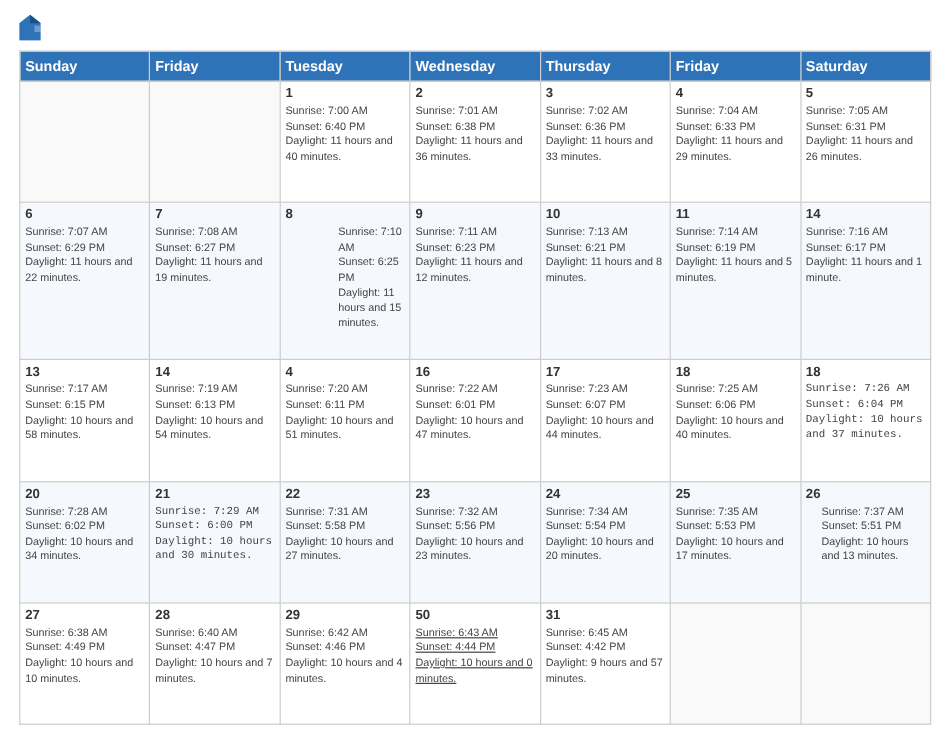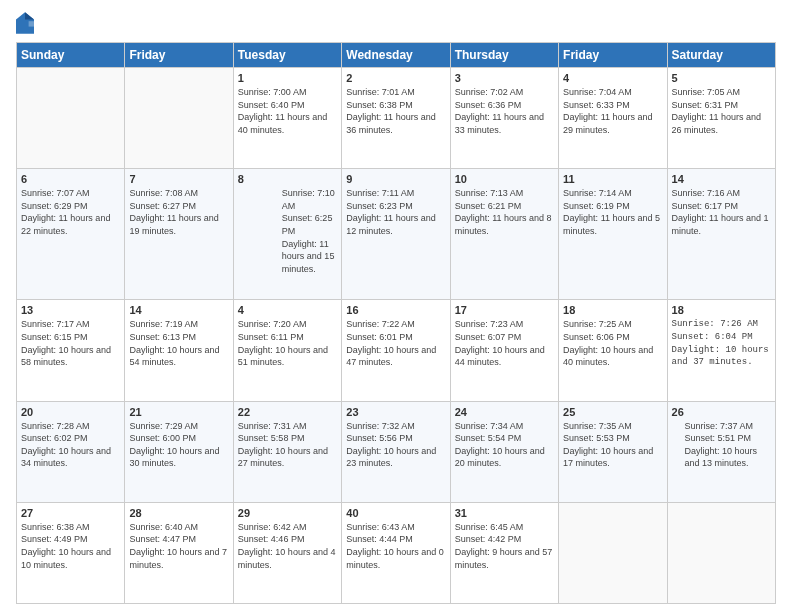--- a/index.html
+++ b/index.html
@@ -255,21 +255,21 @@
         </tr>
         <tr>
           <td>
             <span class="day-num">20</span>
             <div class="day-info" style="white-space: pre-line;">Sunrise: 7:28 AM
 Sunset: 6:02 PM
 Daylight: 10 hours and 34 minutes.</div>
           </td>
           <td>
             <span class="day-num">21</span>
-            <div class="day-info" style="white-space: pre-line;">Sunrise: 7:29 AM
+            <div class="day-info" style="white-space: pre-line; font-family: Liberation Mono, monospace;">Sunrise: 7:29 AM
 Sunset: 6:00 PM
 Daylight: 10 hours and 30 minutes.</div>
           </td>
           <td>
             <span class="day-num">22</span>
             <div class="day-info" style="white-space: pre-line;">Sunrise: 7:31 AM
 Sunset: 5:58 PM
 Daylight: 10 hours and 27 minutes.</div>
           </td>
           <td>
@@ -310,22 +310,22 @@
 Sunset: 4:47 PM
 Daylight: 10 hours and 7 minutes.</div>
           </td>
           <td>
             <span class="day-num">29</span>
             <div class="day-info" style="white-space: pre-line;">Sunrise: 6:42 AM
 Sunset: 4:46 PM
 Daylight: 10 hours and 4 minutes.</div>
           </td>
           <td>
-            <span class="day-num">40</span>
-            <div class="day-info" style="white-space: pre-line;">Sunrise: 6:43 AM
+            <span class="day-num">50</span>
+            <div class="day-info" style="white-space: pre-line; text-decoration: underline;">Sunrise: 6:43 AM
 Sunset: 4:44 PM
 Daylight: 10 hours and 0 minutes.</div>
           </td>
           <td>
             <span class="day-num">31</span>
             <div class="day-info" style="white-space: pre-line;">Sunrise: 6:45 AM
 Sunset: 4:42 PM
 Daylight: 9 hours and 57 minutes.</div>
           </td>
           <td class="empty-cell"></td>

